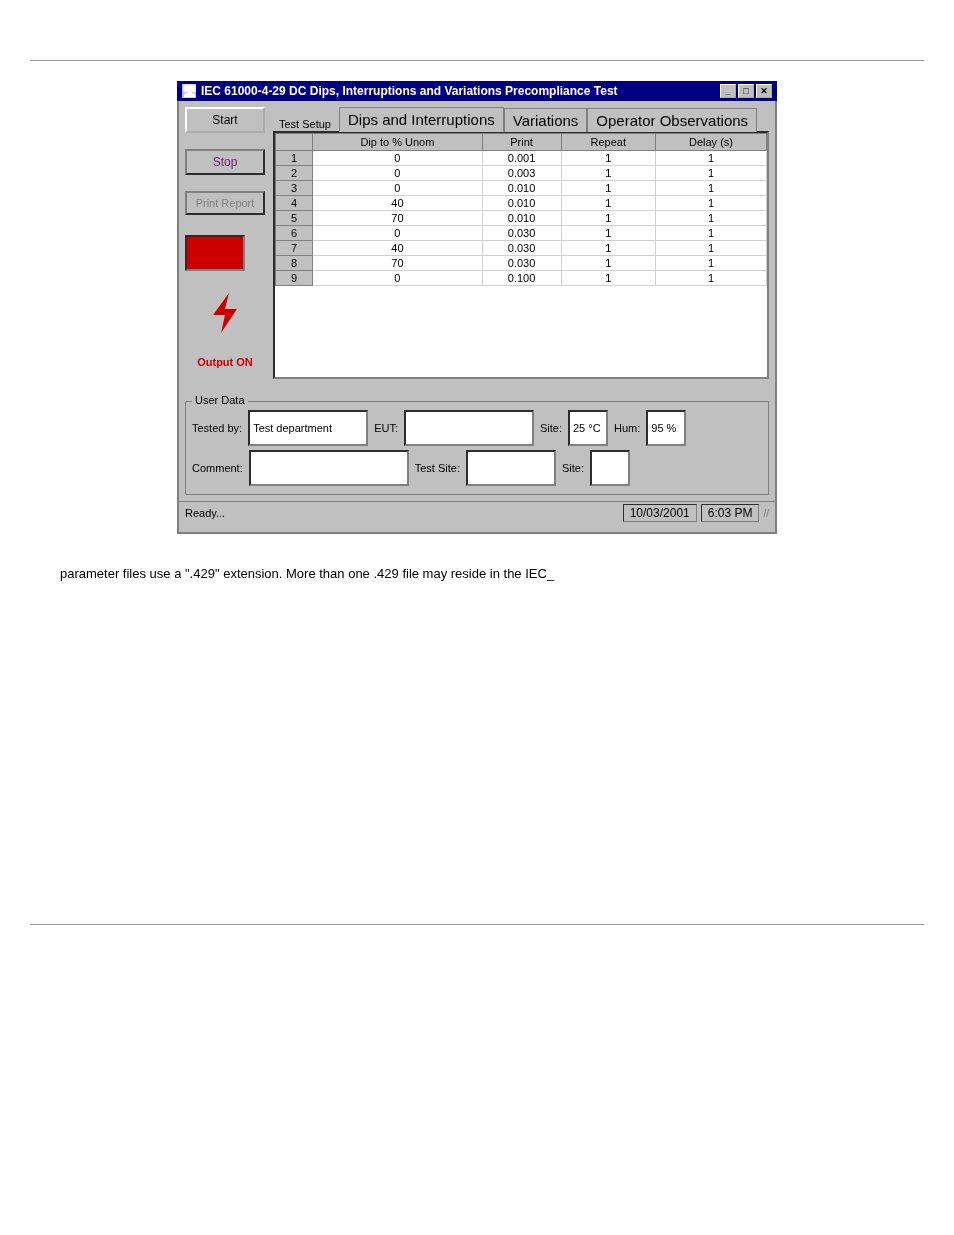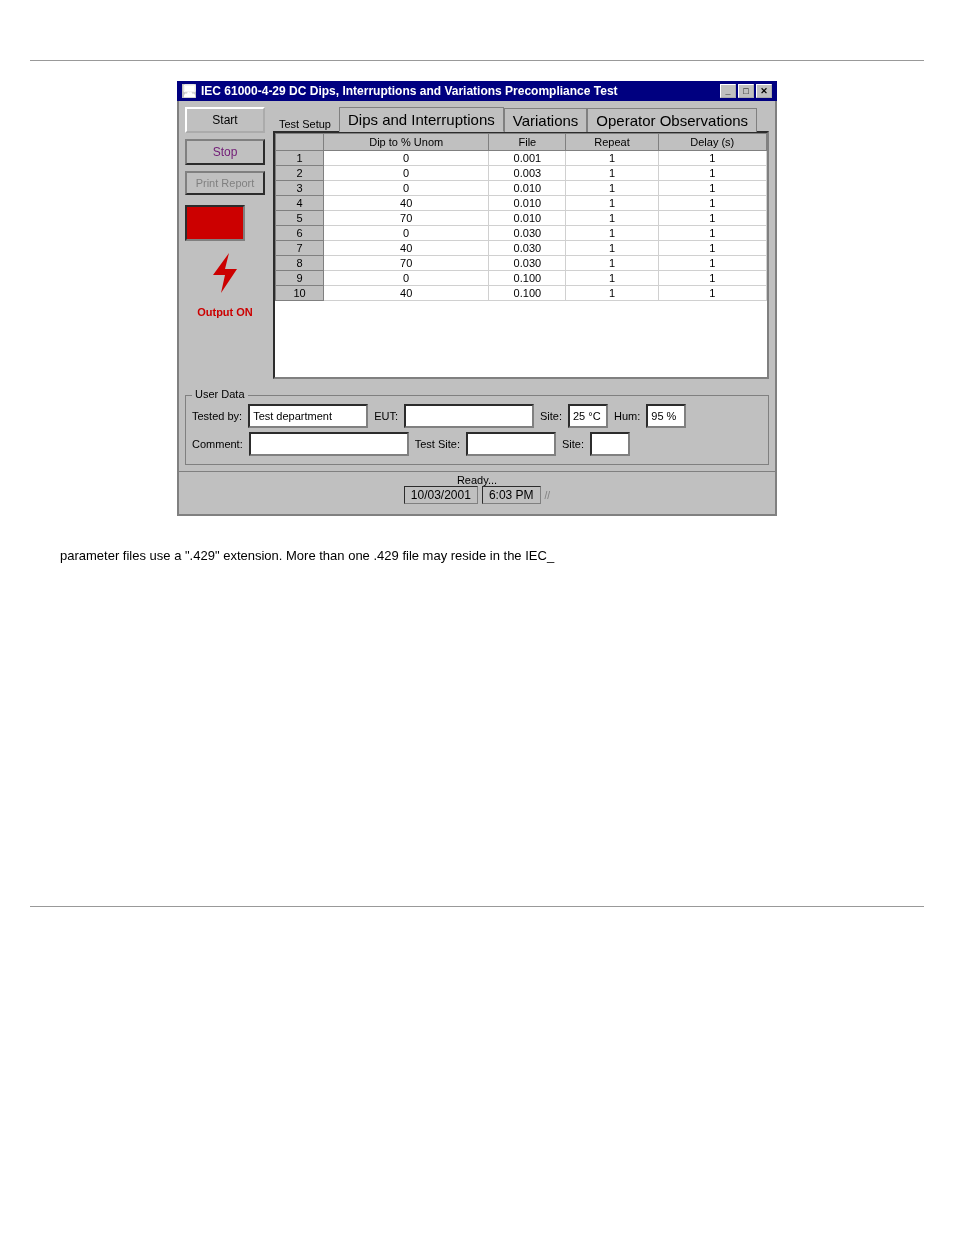--- a/index.html
+++ b/index.html
@@ -108,21 +108,21 @@
     .win-main {
       display: flex;
       padding: 6px;
       gap: 8px;
     }
 
     
     .win-sidebar {
       display: flex;
       flex-direction: column;
-      gap: 6px;
+      gap: 16px;
       width: 80px;
       min-width: 80px;
     }
 
     .win-btn {
       background: #c0c0c0;
       border: 2px outset #fff;
       padding: 4px 8px;
       font-size: 12px;
       cursor: pointer;
@@ -252,42 +252,41 @@
     .ud-label {
       font-size: 11px;
       white-space: nowrap;
     }
 
     .ud-input {
       border: 2px inset #808080;
       background: #fff;
       padding: 1px 3px;
       font-size: 11px;
-      height: 24px;
+      height: 36px;
     }
 
     .ud-input-sm {
       width: 40px;
     }
 
     .ud-input-md {
       width: 120px;
     }
 
     
     .win-statusbar {
       display: flex;
       align-items: center;
       justify-content: space-between;
       padding: 2px 6px;
       border-top: 1px solid #808080;
       font-size: 11px;
       margin-top: 6px;
       background: #c0c0c0;
-      flex-direction: column;
     }
 
     .status-left {
       flex: 1;
     }
 
     .status-right {
       display: flex;
       gap: 4px;
       align-items: center;
@@ -305,20 +304,21 @@
       padding: 30px 30px 20px 30px;
       font-size: 13px;
       color: #000;
       line-height: 1.5;
     }
 
     .fieldset-style {
       border: 1px solid #808080;
       position: relative;
       padding: 8px 6px 4px 6px;
+      margin-top: 6px;
     }
 
     .fieldset-legend {
       position: absolute;
       top: -8px;
       left: 6px;
       background: #c0c0c0;
       padding: 0 3px;
       font-size: 11px;
     }
@@ -373,21 +373,21 @@
               <div class="tab">Operator Observations</div>
             </div>
 
             <div class="table-area">
               <div class="table-scroll-wrapper">
                 <table class="data-table">
                   <thead>
                     <tr>
                       <th></th>
                       <th>Dip to % Unom</th>
-                      <th>File</th>
+                      <th>Print</th>
                       <th>Repeat</th>
                       <th>Delay (s)</th>
                     </tr>
                   </thead>
                   <tbody id="table-body">
                   <tr>
     <td>1</td>
     <td>0</td>
     <td>0.001</td>
     <td>1</td>
@@ -438,27 +438,20 @@
                       <tr>
     <td>8</td>
     <td>70</td>
     <td>0.030</td>
     <td>1</td>
     <td>1</td>
   </tr>
                       <tr>
     <td>9</td>
     <td>0</td>
-    <td>0.100</td>
-    <td>1</td>
-    <td>1</td>
-  </tr>
-                      <tr>
-    <td>10</td>
-    <td>40</td>
     <td>0.100</td>
     <td>1</td>
     <td>1</td>
   </tr>
                     </tbody>
                 </table>
               </div>
             </div>
 
             <div style="height:10px"></div>

